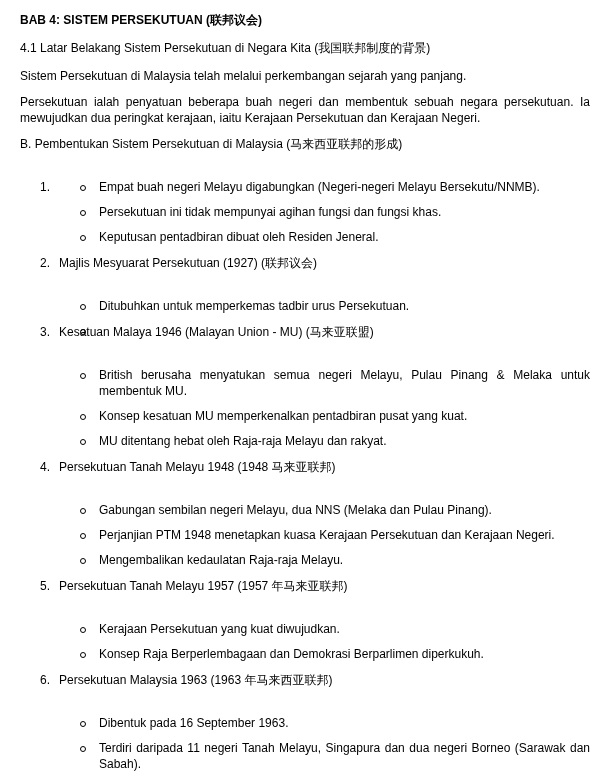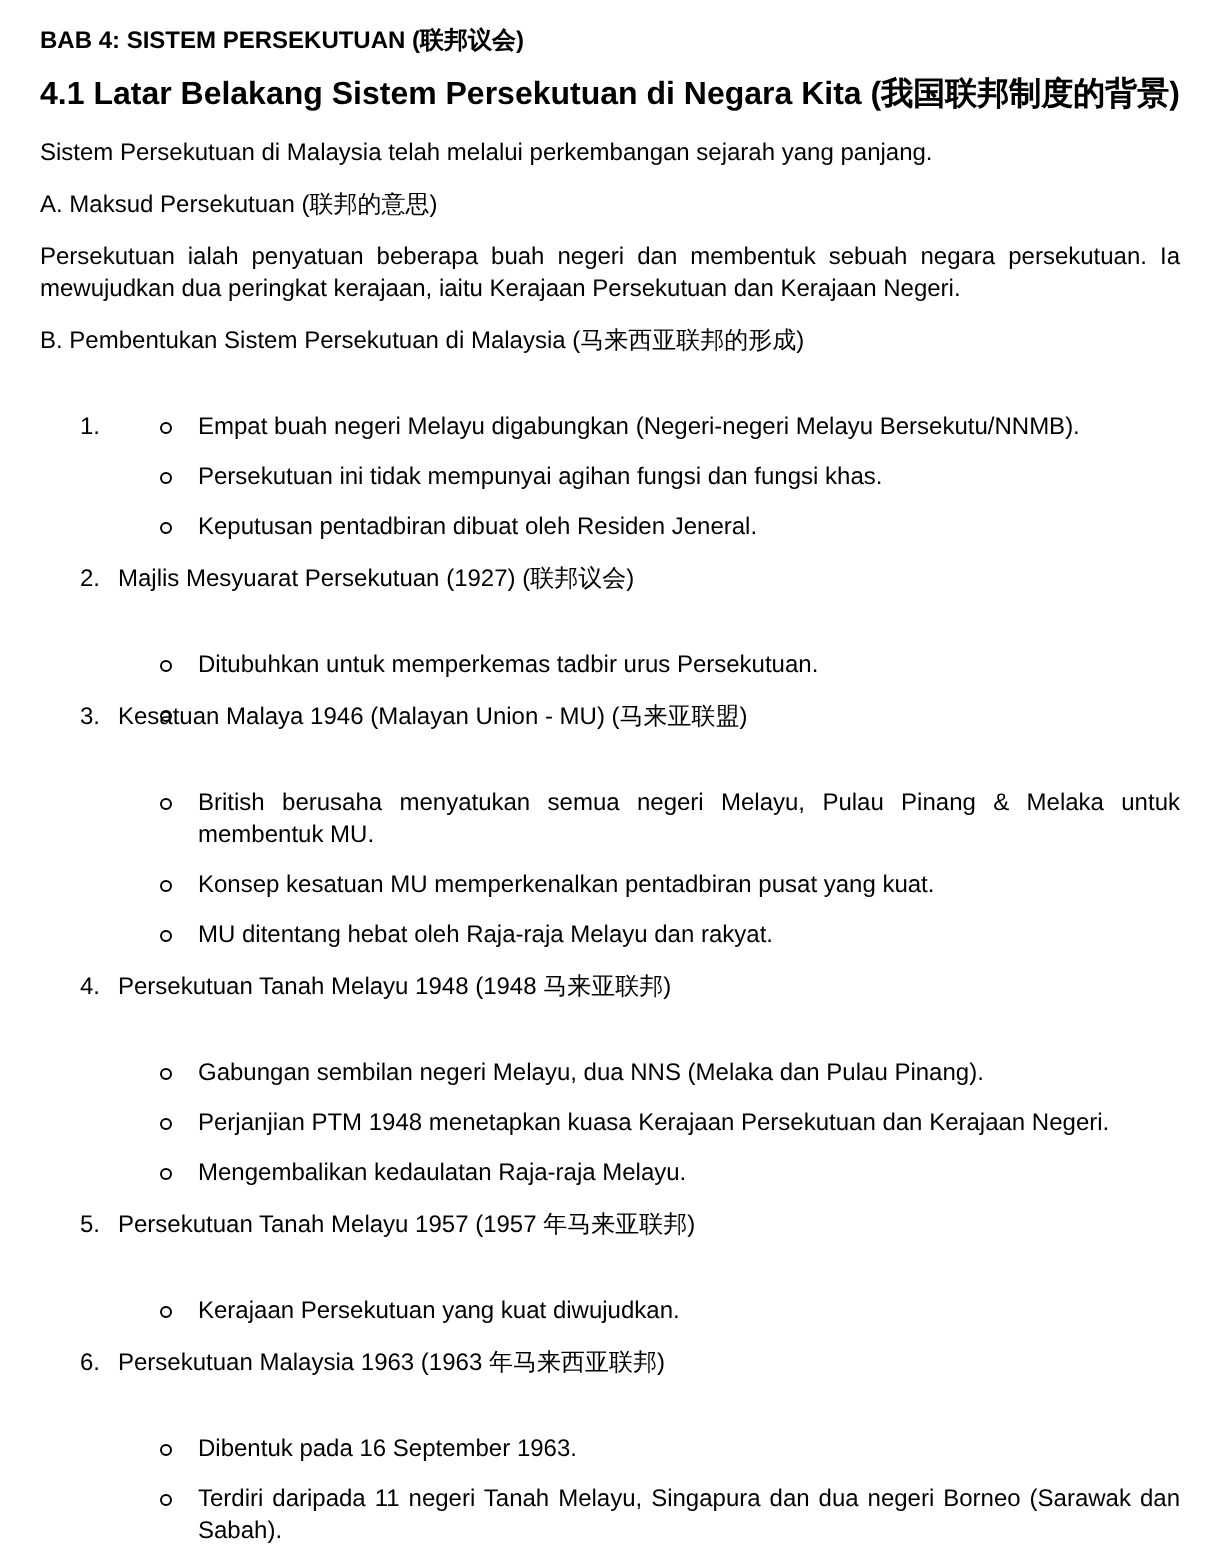--- a/index.html
+++ b/index.html
@@ -4,42 +4,41 @@
 <style>
   html, body { margin: 0; padding: 0; background: #ffffff; }
   body {
     width: 615px; height: 782px; overflow: hidden;
     font-family: "Liberation Sans", "DejaVu Sans", sans-serif;
     font-size: 12px; color: #000000;
     position: relative;
   }
   .doc { position: absolute; left: 20px; top: 12px; width: 570px; }
   .h1 { font-weight: bold; font-size: 12px; margin: 0 0 12px 0; line-height: 16px; }
-  .h2 { font-weight: bold; font-size: 16px; margin: 0 0 12px 0; line-height: 16px; }
+  .h2 { font-weight: normal; font-size: 12px; margin: 0 0 12px 0; line-height: 16px; }
   .p { margin: 0 0 10px 0; line-height: 16px; }
   .just { text-align: justify; }
   ol.main { list-style: none; margin: 0; padding: 0; }
   ol.main > li { position: relative; padding-left: 39px; margin: 0 0 10px 0; line-height: 16px; }
   ol.main > li > .num { position: absolute; left: 20px; top: 0; }
   ul.sub { list-style: none; margin: 27px 0 0 0; padding: 0; }
   ul.sub > li { position: relative; padding-left: 40px; margin: 0 0 9px 0; line-height: 16px; text-align: justify; }
   ul.sub > li .bullet {
     position: absolute; left: 21px; top: 6px;
     width: 4px; height: 4px; border: 1px solid #000; border-radius: 50%;
   }
 </style>
 </head>
 <body>
 
 <div class="doc">
   <div class="h1">BAB 4: SISTEM PERSEKUTUAN (联邦议会)</div>
   <div class="h2">4.1 Latar Belakang Sistem Persekutuan di Negara Kita (我国联邦制度的背景)</div>
   <div class="p">Sistem Persekutuan di Malaysia telah melalui perkembangan sejarah yang panjang.</div>
 
-  <div class="p">A. Maksud Persekutuan (联邦的意思)</div>
   <div class="p just">Persekutuan ialah penyatuan beberapa buah negeri dan membentuk sebuah negara persekutuan. Ia mewujudkan dua peringkat kerajaan, iaitu Kerajaan Persekutuan dan Kerajaan Negeri.</div>
 
   <div class="p">B. Pembentukan Sistem Persekutuan di Malaysia (马来西亚联邦的形成)</div>
 
   <ol class="main">
     <li>
       <span class="num">1.</span>
       <ul class="sub">
         <li><span class="bullet"></span><span>Empat buah negeri Melayu digabungkan (Negeri-negeri Melayu Bersekutu/NNMB).</span></li>
         <li><span class="bullet"></span><span>Persekutuan ini tidak mempunyai agihan fungsi dan fungsi khas.</span></li>
@@ -70,20 +69,21 @@
         <li><span class="bullet"></span><span>Gabungan sembilan negeri Melayu, dua NNS (Melaka dan Pulau Pinang).</span></li>
         <li><span class="bullet"></span><span>Perjanjian PTM 1948 menetapkan kuasa Kerajaan Persekutuan dan Kerajaan Negeri.</span></li>
         <li><span class="bullet"></span><span>Mengembalikan kedaulatan Raja-raja Melayu.</span></li>
       </ul>
     </li>
     <li>
       <span class="num">5.</span>
       <span>Persekutuan Tanah Melayu 1957 (1957 年马来亚联邦)</span>
       <ul class="sub">
         <li><span class="bullet"></span><span>Kerajaan Persekutuan yang kuat diwujudkan.</span></li>
+        <li><span class="bullet"></span><span>Konsep Raja Berperlembagaan dan Demokrasi Berparlimen diperkukuh.</span></li>
       </ul>
     </li>
     <li>
       <span class="num">6.</span>
       <span>Persekutuan Malaysia 1963 (1963 年马来西亚联邦)</span>
       <ul class="sub">
         <li><span class="bullet"></span><span>Dibentuk pada 16 September 1963.</span></li>
         <li><span class="bullet"></span><span>Terdiri daripada 11 negeri Tanah Melayu, Singapura dan dua negeri Borneo (Sarawak dan Sabah).</span></li>
       </ul>
     </li>

